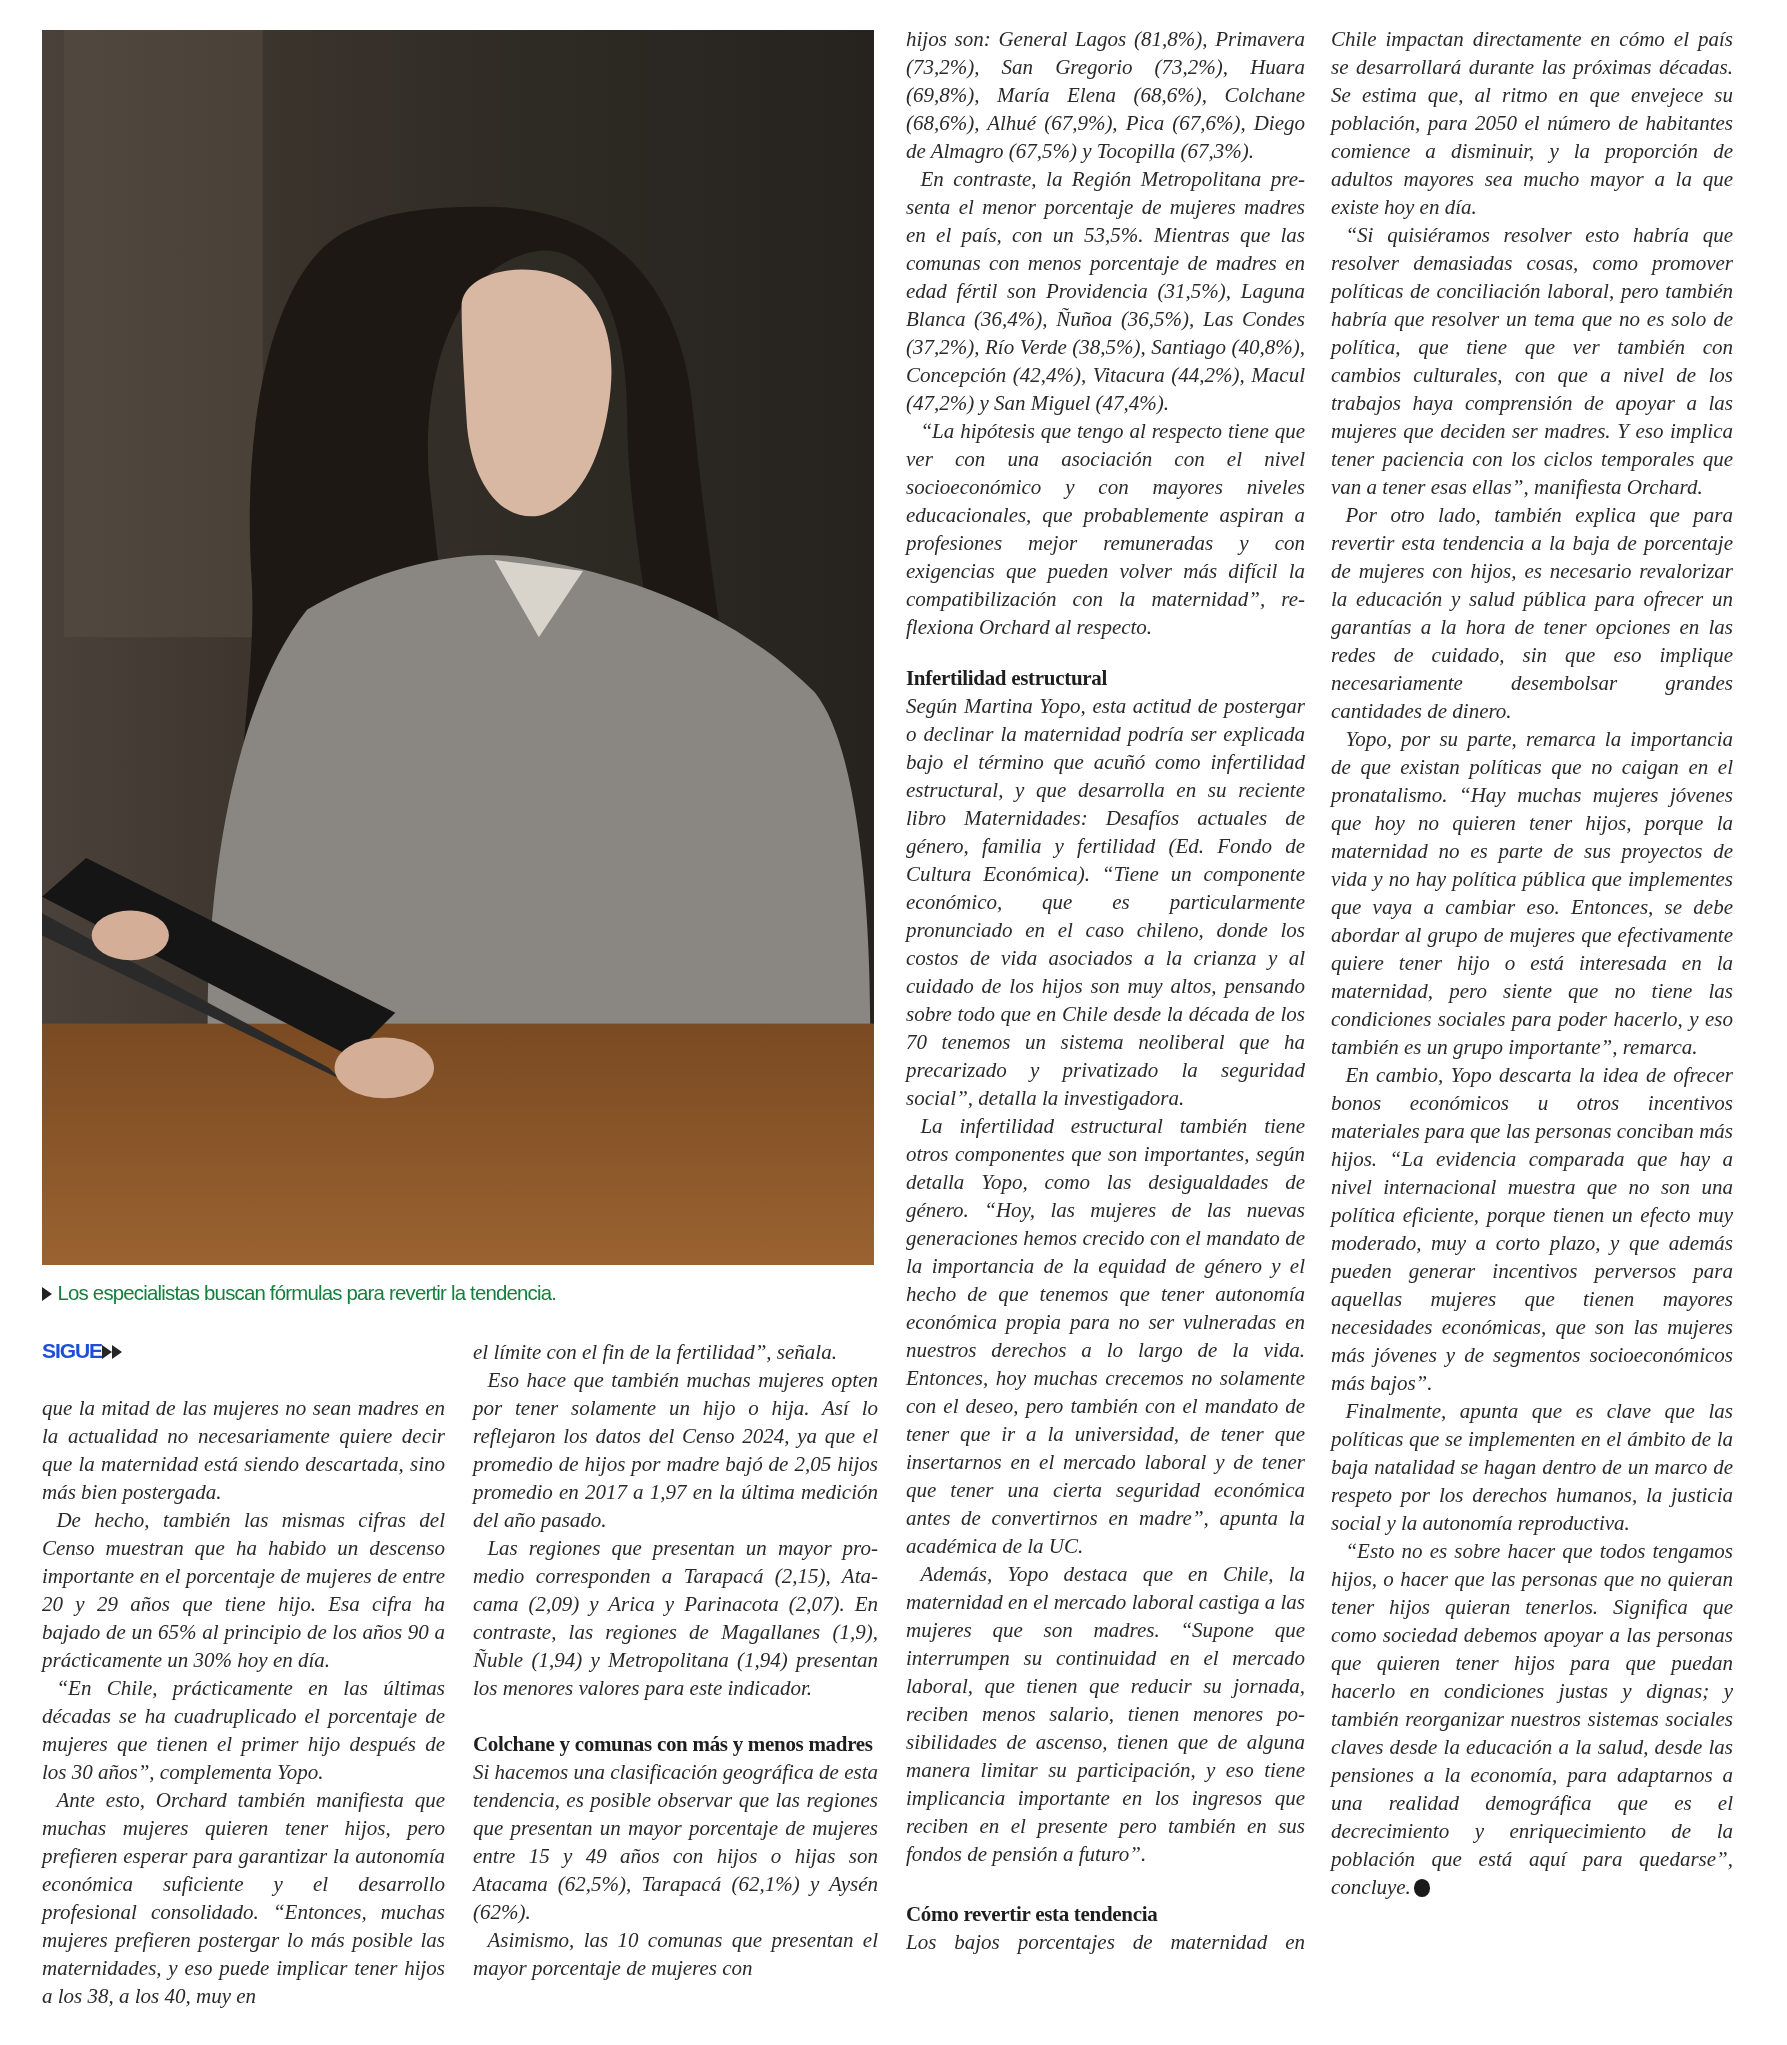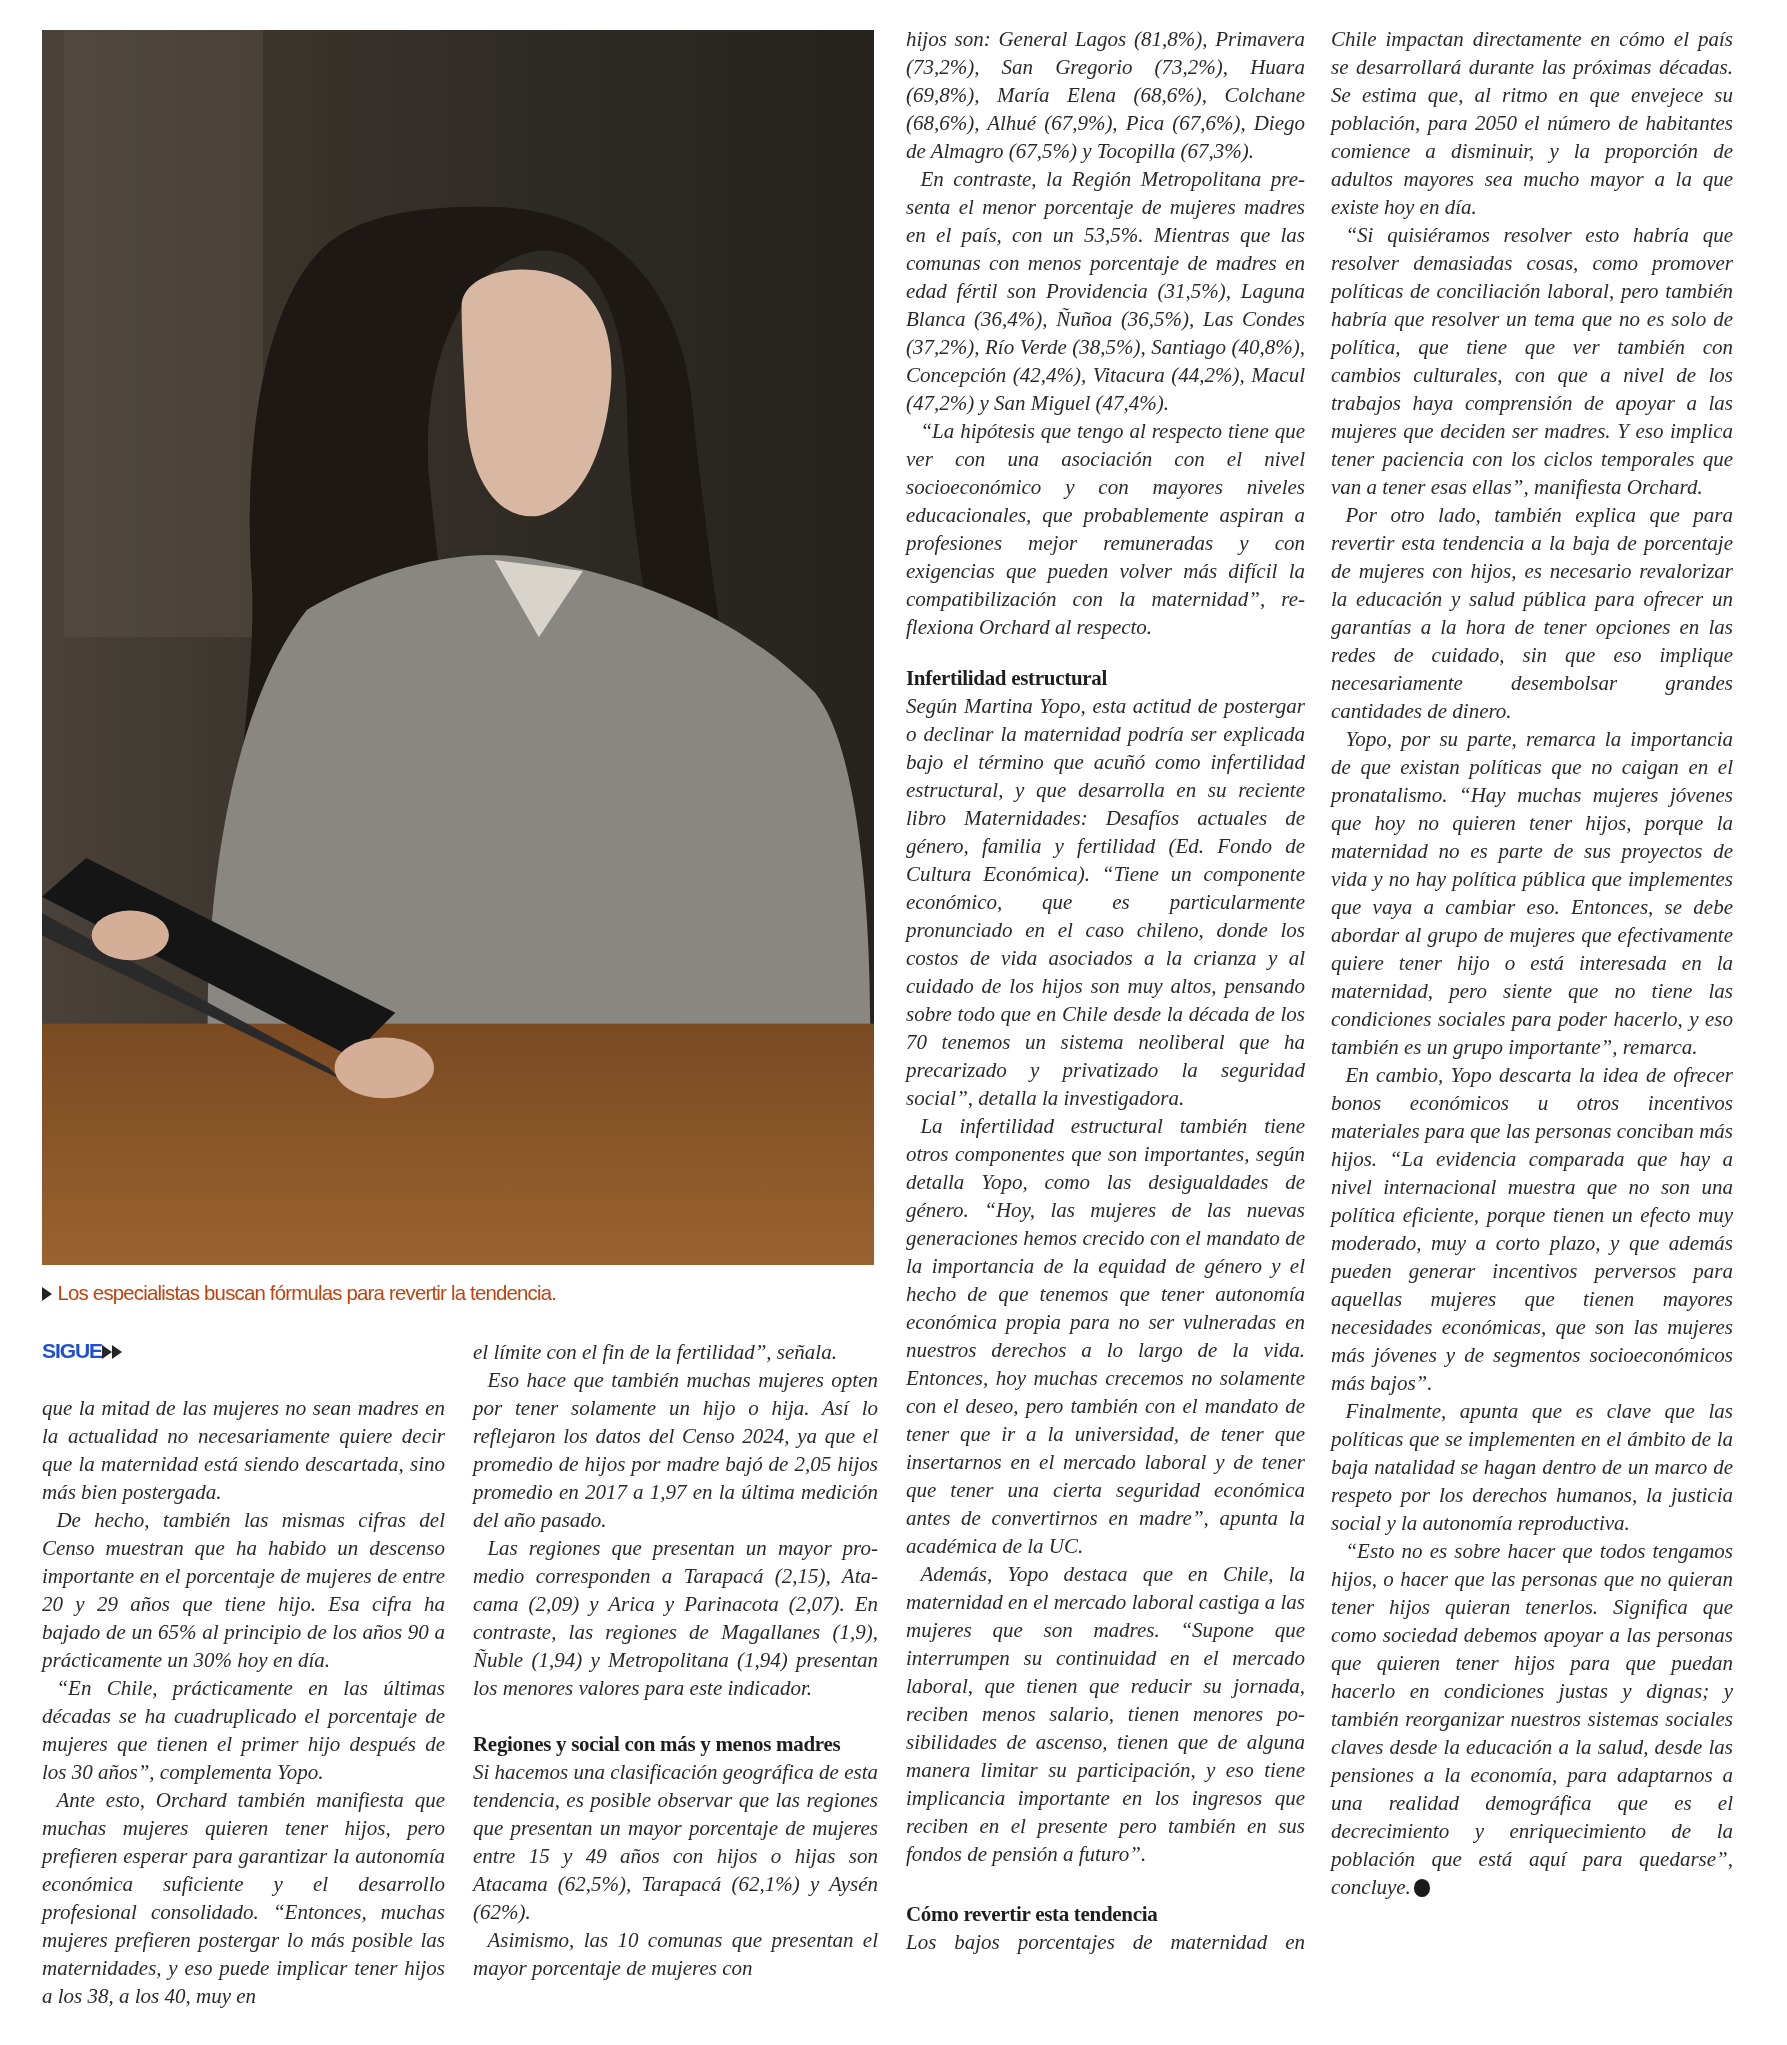--- a/index.html
+++ b/index.html
@@ -2,21 +2,21 @@
 <html style="font-size:8.8px"><head>
 <meta charset="utf-8">
 <style>
   html, body { margin:0; padding:0; background:#ffffff; }
   body { width:1787px; height:2046px; position:relative; overflow:hidden;
          font-family:"Liberation Serif","DejaVu Serif",serif; color:#2a2a2a; }
   .photo { position:absolute; left:42px; top:30px; width:832px; height:1235px; overflow:hidden;
            background:linear-gradient(180deg,#3d3630 0%,#2f2a25 40%,#3a3129 62%,#6a4326 78%,#8a5a30 100%); }
   .photo svg { display:block; width:100%; height:100%; }
   .caption { position:absolute; left:42px; top:1282px; font-family:"Liberation Sans","DejaVu Sans",sans-serif;
-             font-size:20.4px; letter-spacing:-0.8px; color:#c2410c; }
+             font-size:20.4px; letter-spacing:-0.8px; color:#15803d; }
   .caption .tri { display:inline-block; width:0; height:0; border-top:7.2px solid transparent;
                   border-bottom:7.2px solid transparent; border-left:10px solid #222; margin-right:5.5px; vertical-align:-1.1px; }
   .sigue { position:absolute; left:42px; top:1339px; font-family:"Liberation Sans","DejaVu Sans",sans-serif;
            font-weight:bold; font-size:21px; letter-spacing:-1.1px; color:#1d4ed8; }
   .sigue .arr { display:inline-block; width:0; height:0; border-top:7.2px solid transparent;
                 border-bottom:7.2px solid transparent; border-left:10px solid #262626; vertical-align:-0.6px; }
   .sigue .arr:first-of-type { margin-left:4.4px; }
   .col { position:absolute; font-size:21px; line-height:28px; text-align:justify; hyphens:manual; }
   .col p { margin:0; text-indent:0;font-style:italic; }
   .col p.ind { text-indent:14.4px; }
@@ -73,21 +73,21 @@
   <p class="ind">De hecho, también las mismas cifras del Censo muestran que ha habido un descenso importante en el porcentaje de mujeres de entre 20 y 29 años que tiene hijo. Esa cifra ha bajado de un 65% al principio de los años 90 a prácticamente un 30% hoy en día.</p>
   <p class="ind">“En Chile, prácticamente en las últimas décadas se ha cuadruplicado el porcentaje de mujeres que tienen el primer hijo des­pués de los 30 años”, complementa Yopo.</p>
   <p class="ind">Ante esto, Orchard también manifiesta que muchas mujeres quieren tener hijos, pero prefieren esperar para garantizar la autonomía económica suficiente y el desa­rrollo profesional consolidado. “Entonces, muchas mujeres prefieren postergar lo más posible las maternidades, y eso puede im­plicar tener hijos a los 38, a los 40, muy en</p>
 </div>
 
 <div class="col" style="left:473px; top:1338px; width:405px;">
   <p>el límite con el fin de la fertilidad”, señala.</p>
   <p class="ind">Eso hace que también muchas mujeres opten por tener solamente un hijo o hija. Así lo reflejaron los datos del Censo 2024, ya que el promedio de hijos por madre bajó de 2,05 hijos promedio en 2017 a 1,97 en la última medición del año pasado.</p>
   <p class="ind">Las regiones que presentan un mayor pro­medio corresponden a Tarapacá (2,15), Ata­cama (2,09) y Arica y Parinacota (2,07). En contraste, las regiones de Magallanes (1,9), Ñuble (1,94) y Metropolitana (1,94) presen­tan los menores valores para este indicador.</p>
   <div class="spacer"></div>
-  <h3>Regiones y social con más y menos madres</h3>
+  <h3>Colchane y comunas con más y menos madres</h3>
   <p>Si hacemos una clasificación geográfica de esta tendencia, es posible observar que las regiones que presentan un mayor porcen­taje de mujeres entre 15 y 49 años con hi­jos o hijas son Atacama (62,5%), Tarapacá (62,1%) y Aysén (62%).</p>
   <p class="ind">Asimismo, las 10 comunas que presen­tan el mayor porcentaje de mujeres con</p>
 </div>
 
 <div class="col" style="left:906px; top:25.4px; width:399px;">
   <p>hijos son: General Lagos (81,8%), Prima­vera (73,2%), San Gregorio (73,2%), Huara (69,8%), María Elena (68,6%), Colchane (68,6%), Alhué (67,9%), Pica (67,6%), Diego de Almagro (67,5%) y Tocopilla (67,3%).</p>
   <p class="ind">En contraste, la Región Metropolitana pre­senta el menor porcentaje de mujeres ma­dres en el país, con un 53,5%. Mientras que las comunas con menos porcentaje de ma­dres en edad fértil son Providencia (31,5%), Laguna Blanca (36,4%), Ñuñoa (36,5%), Las Condes (37,2%), Río Verde (38,5%), San­tiago (40,8%), Concepción (42,4%), Vita­cura (44,2%), Macul (47,2%) y San Miguel (47,4%).</p>
   <p class="ind">“La hipótesis que tengo al respecto tie­ne que ver con una asociación con el ni­vel socioeconómico y con mayores niveles educacionales, que probablemente aspiran a profesiones mejor remuneradas y con exigencias que pueden volver más difícil la compatibilización con la maternidad”, re­flexiona Orchard al respecto.</p>
   <div class="spacer" style="height:23px"></div>
   <h3>Infertilidad estructural</h3>

